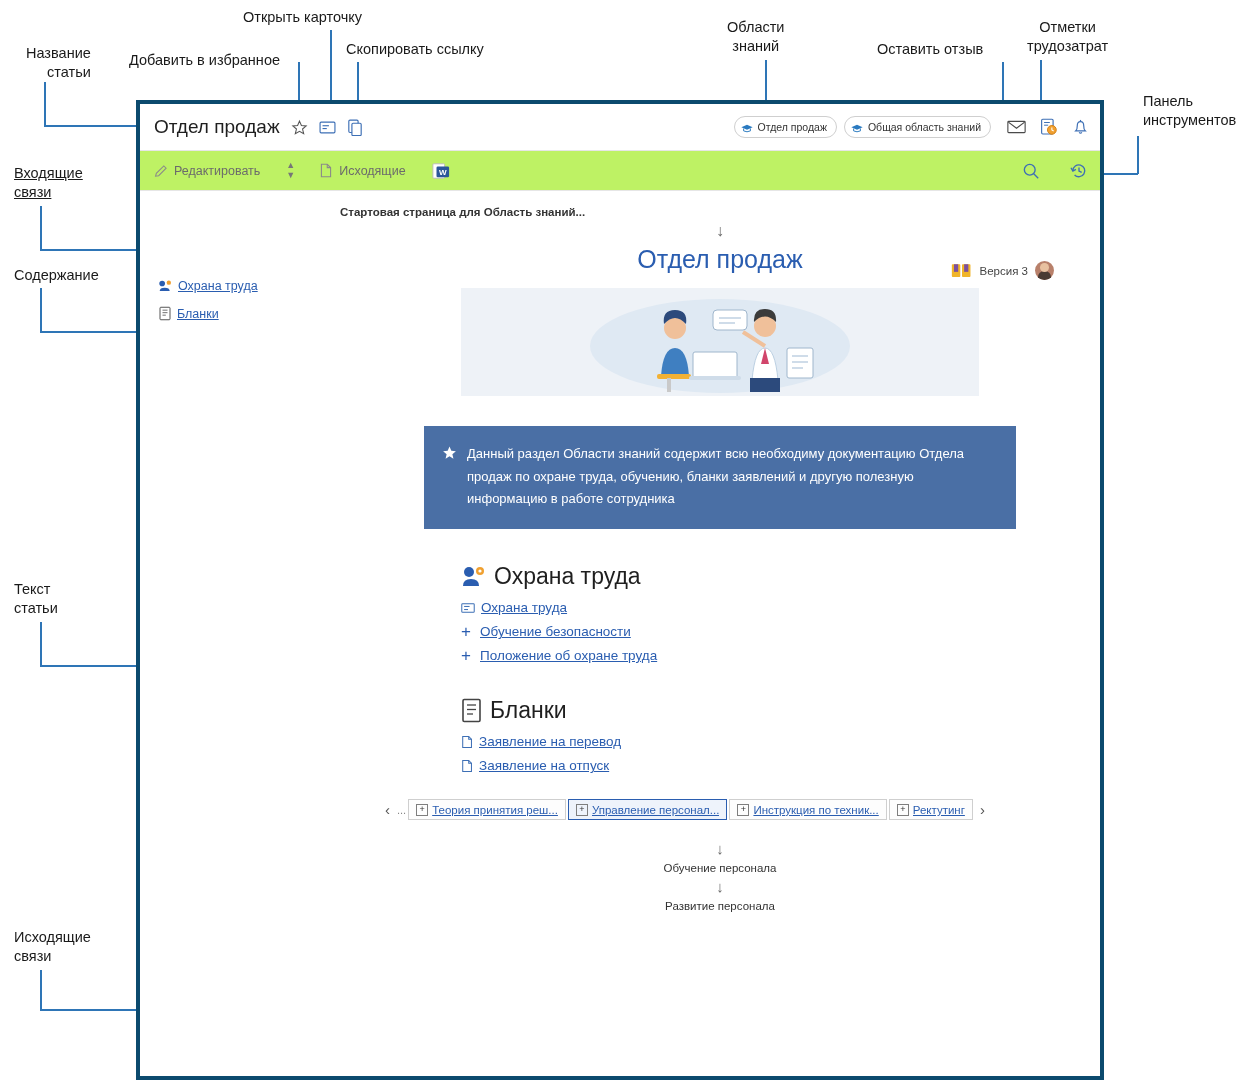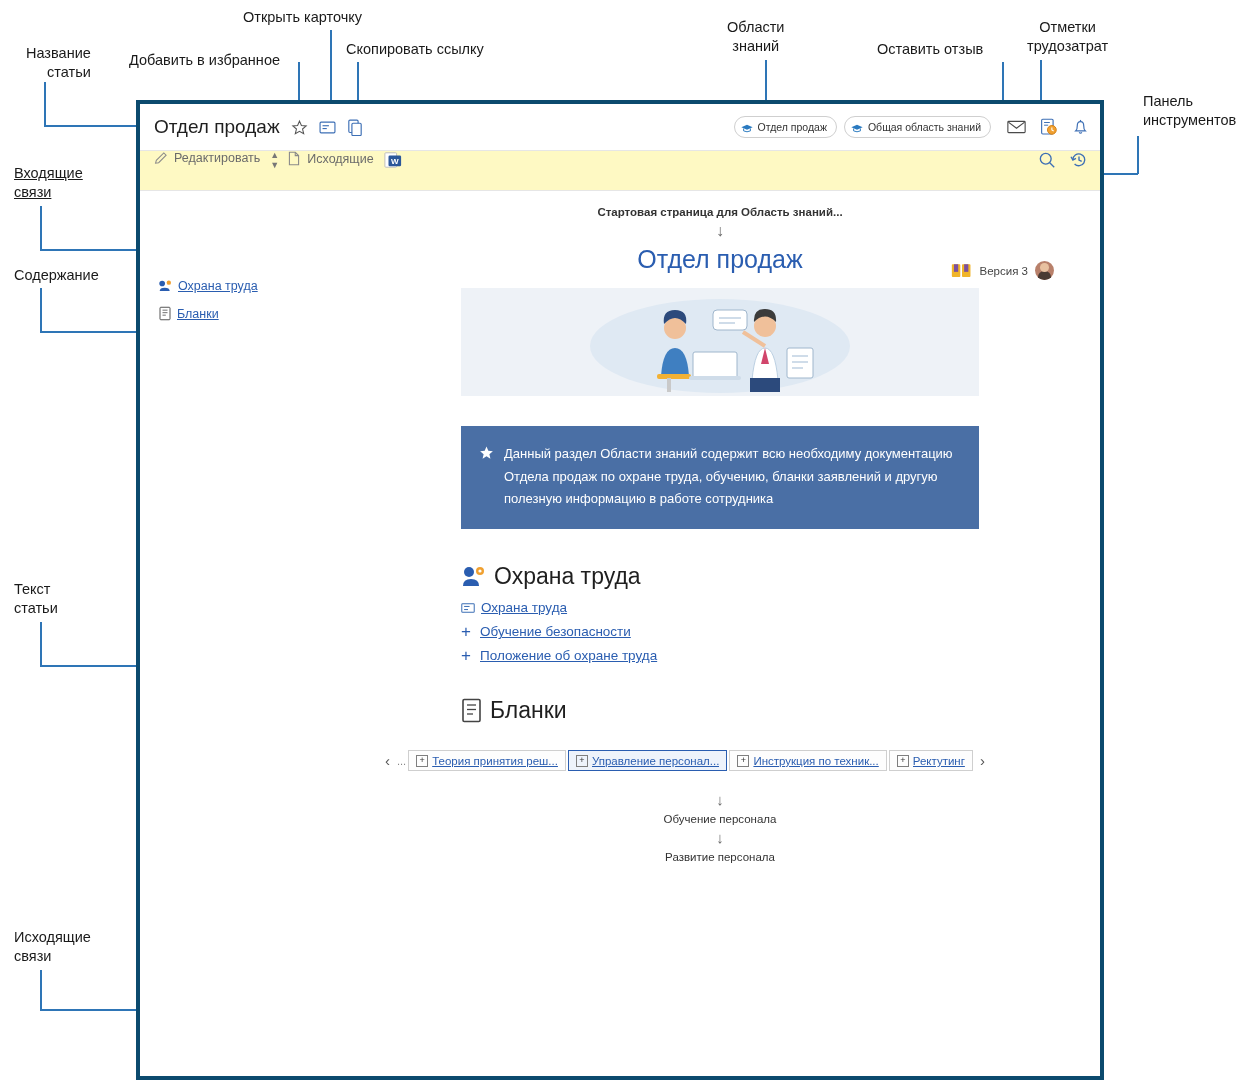--- a/index.html
+++ b/index.html
@@ -105,27 +105,28 @@
     display: flex;
     align-items: center;
     gap: 13px;
     margin-left: 16px;
   }
 
   
   .toolbar {
     height: 40px;
     display: flex;
-    align-items: flex-start;
+    align-items: center;
     padding: 0 12px 0 14px;
     box-sizing: border-box;
     border-bottom: 1px solid #e6e6e6;
-    background: #fef9c3;
+    background: #bef264;
     font-size: 12.5px;
     color: #6b6b6b;
+    gap: 16px;
   }
   .tb-item {
     display: inline-flex;
     align-items: center;
     gap: 6px;
     margin-right: 10px;
     color: #6b6b6b;
     white-space: nowrap;
   }
   .tb-spacer { flex: 1; }
@@ -160,21 +161,20 @@
     color: #2a5db0;
     text-decoration: underline;
   }
 
   .content {
     flex: 1;
     padding-top: 14px;
     position: relative;
   }
   .start-page-note {
-    text-align: center;
     font-size: 11.5px;
     color: #333;
     font-weight: bold;
     line-height: 1.25;
   }
   .down-arrow {
     text-align: center;
     color: #6b6b6b;
     font-size: 16px;
     line-height: 20px;
@@ -231,21 +231,21 @@
     margin: 14px auto 0;
     width: 518px;
     height: 108px;
     background: #eef2f7;
     position: relative;
     overflow: hidden;
   }
 
   .infobox {
     margin: 30px auto 0;
-    width: 518px;
+    width: 592px;
     background: #4a6fa5;
     color: #ffffff;
     font-size: 13px;
     line-height: 1.72;
     padding: 17px 20px 19px 18px;
     box-sizing: border-box;
     display: flex;
     gap: 10px;
   }
   .infobox .star { flex-shrink: 0; margin-top: 2px; }
@@ -625,20 +625,34 @@
       <div class="section">
         <div class="section-head">
           <svg width="22" height="25" viewBox="0 0 22 25">
             <rect x="2" y="1.5" width="17" height="22" rx="1.2" fill="#ffffff" stroke="#444" stroke-width="1.6"></rect>
             <line x1="6" y1="7" x2="15" y2="7" stroke="#444" stroke-width="1.3"></line>
             <line x1="6" y1="11.5" x2="15" y2="11.5" stroke="#444" stroke-width="1.3"></line>
             <line x1="6" y1="16" x2="12" y2="16" stroke="#444" stroke-width="1.3"></line>
           </svg>
           <span>Бланки</span>
         </div>
+        <div class="link-row">
+          <svg width="12" height="14" viewBox="0 0 14 16" fill="none" stroke="#3d6fb5" stroke-width="1.2">
+              <path d="M2 1.5 h7 l3.2 3.2 V14.5 h-10.2 Z"></path>
+              <polyline points="9,1.5 9,4.7 12.2,4.7"></polyline>
+            </svg>
+          <a>Заявление на перевод</a>
+        </div>
+        <div class="link-row">
+          <svg width="12" height="14" viewBox="0 0 14 16" fill="none" stroke="#3d6fb5" stroke-width="1.2">
+              <path d="M2 1.5 h7 l3.2 3.2 V14.5 h-10.2 Z"></path>
+              <polyline points="9,1.5 9,4.7 12.2,4.7"></polyline>
+            </svg>
+          <a>Заявление на отпуск</a>
+        </div>
       </div>
 
       <div class="rel-strip">
         <span class="rel-arrow">‹</span>
         <span class="ellipsis-left">...</span>
         <span class="rel-chip">
           <span class="boxplus">+</span>
           <a>Теория принятия реш...</a>
         </span>
         <span class="rel-chip active">

